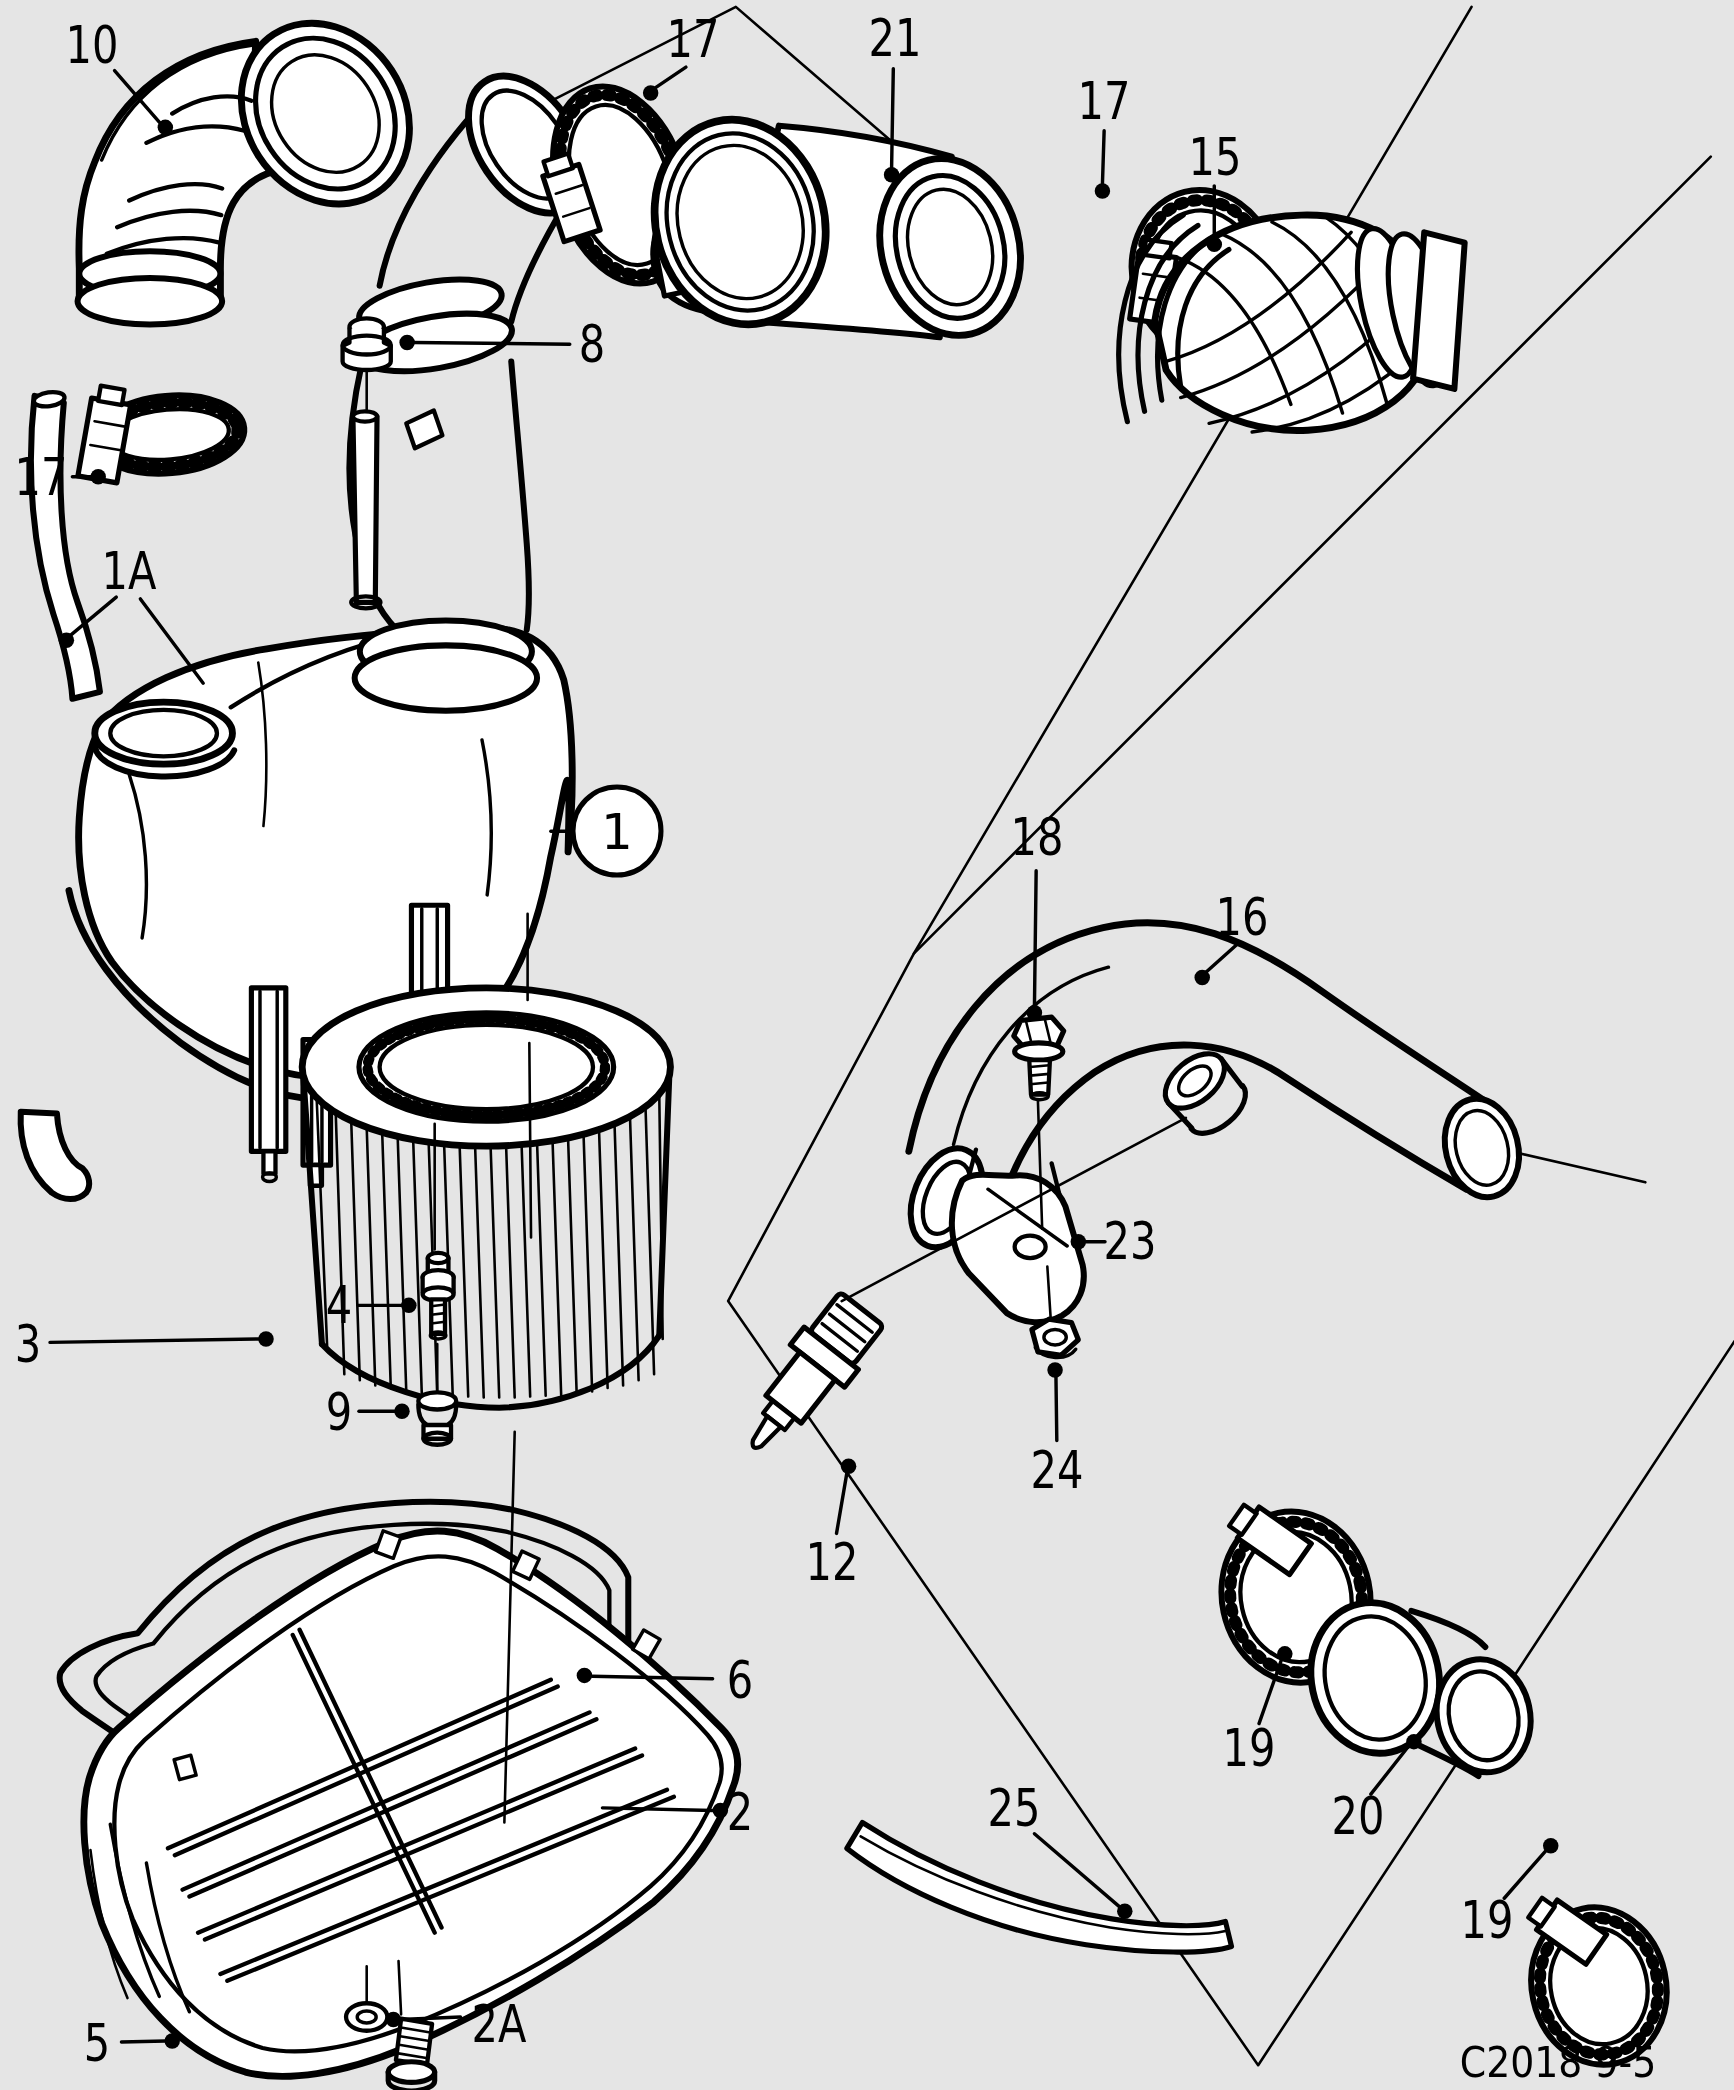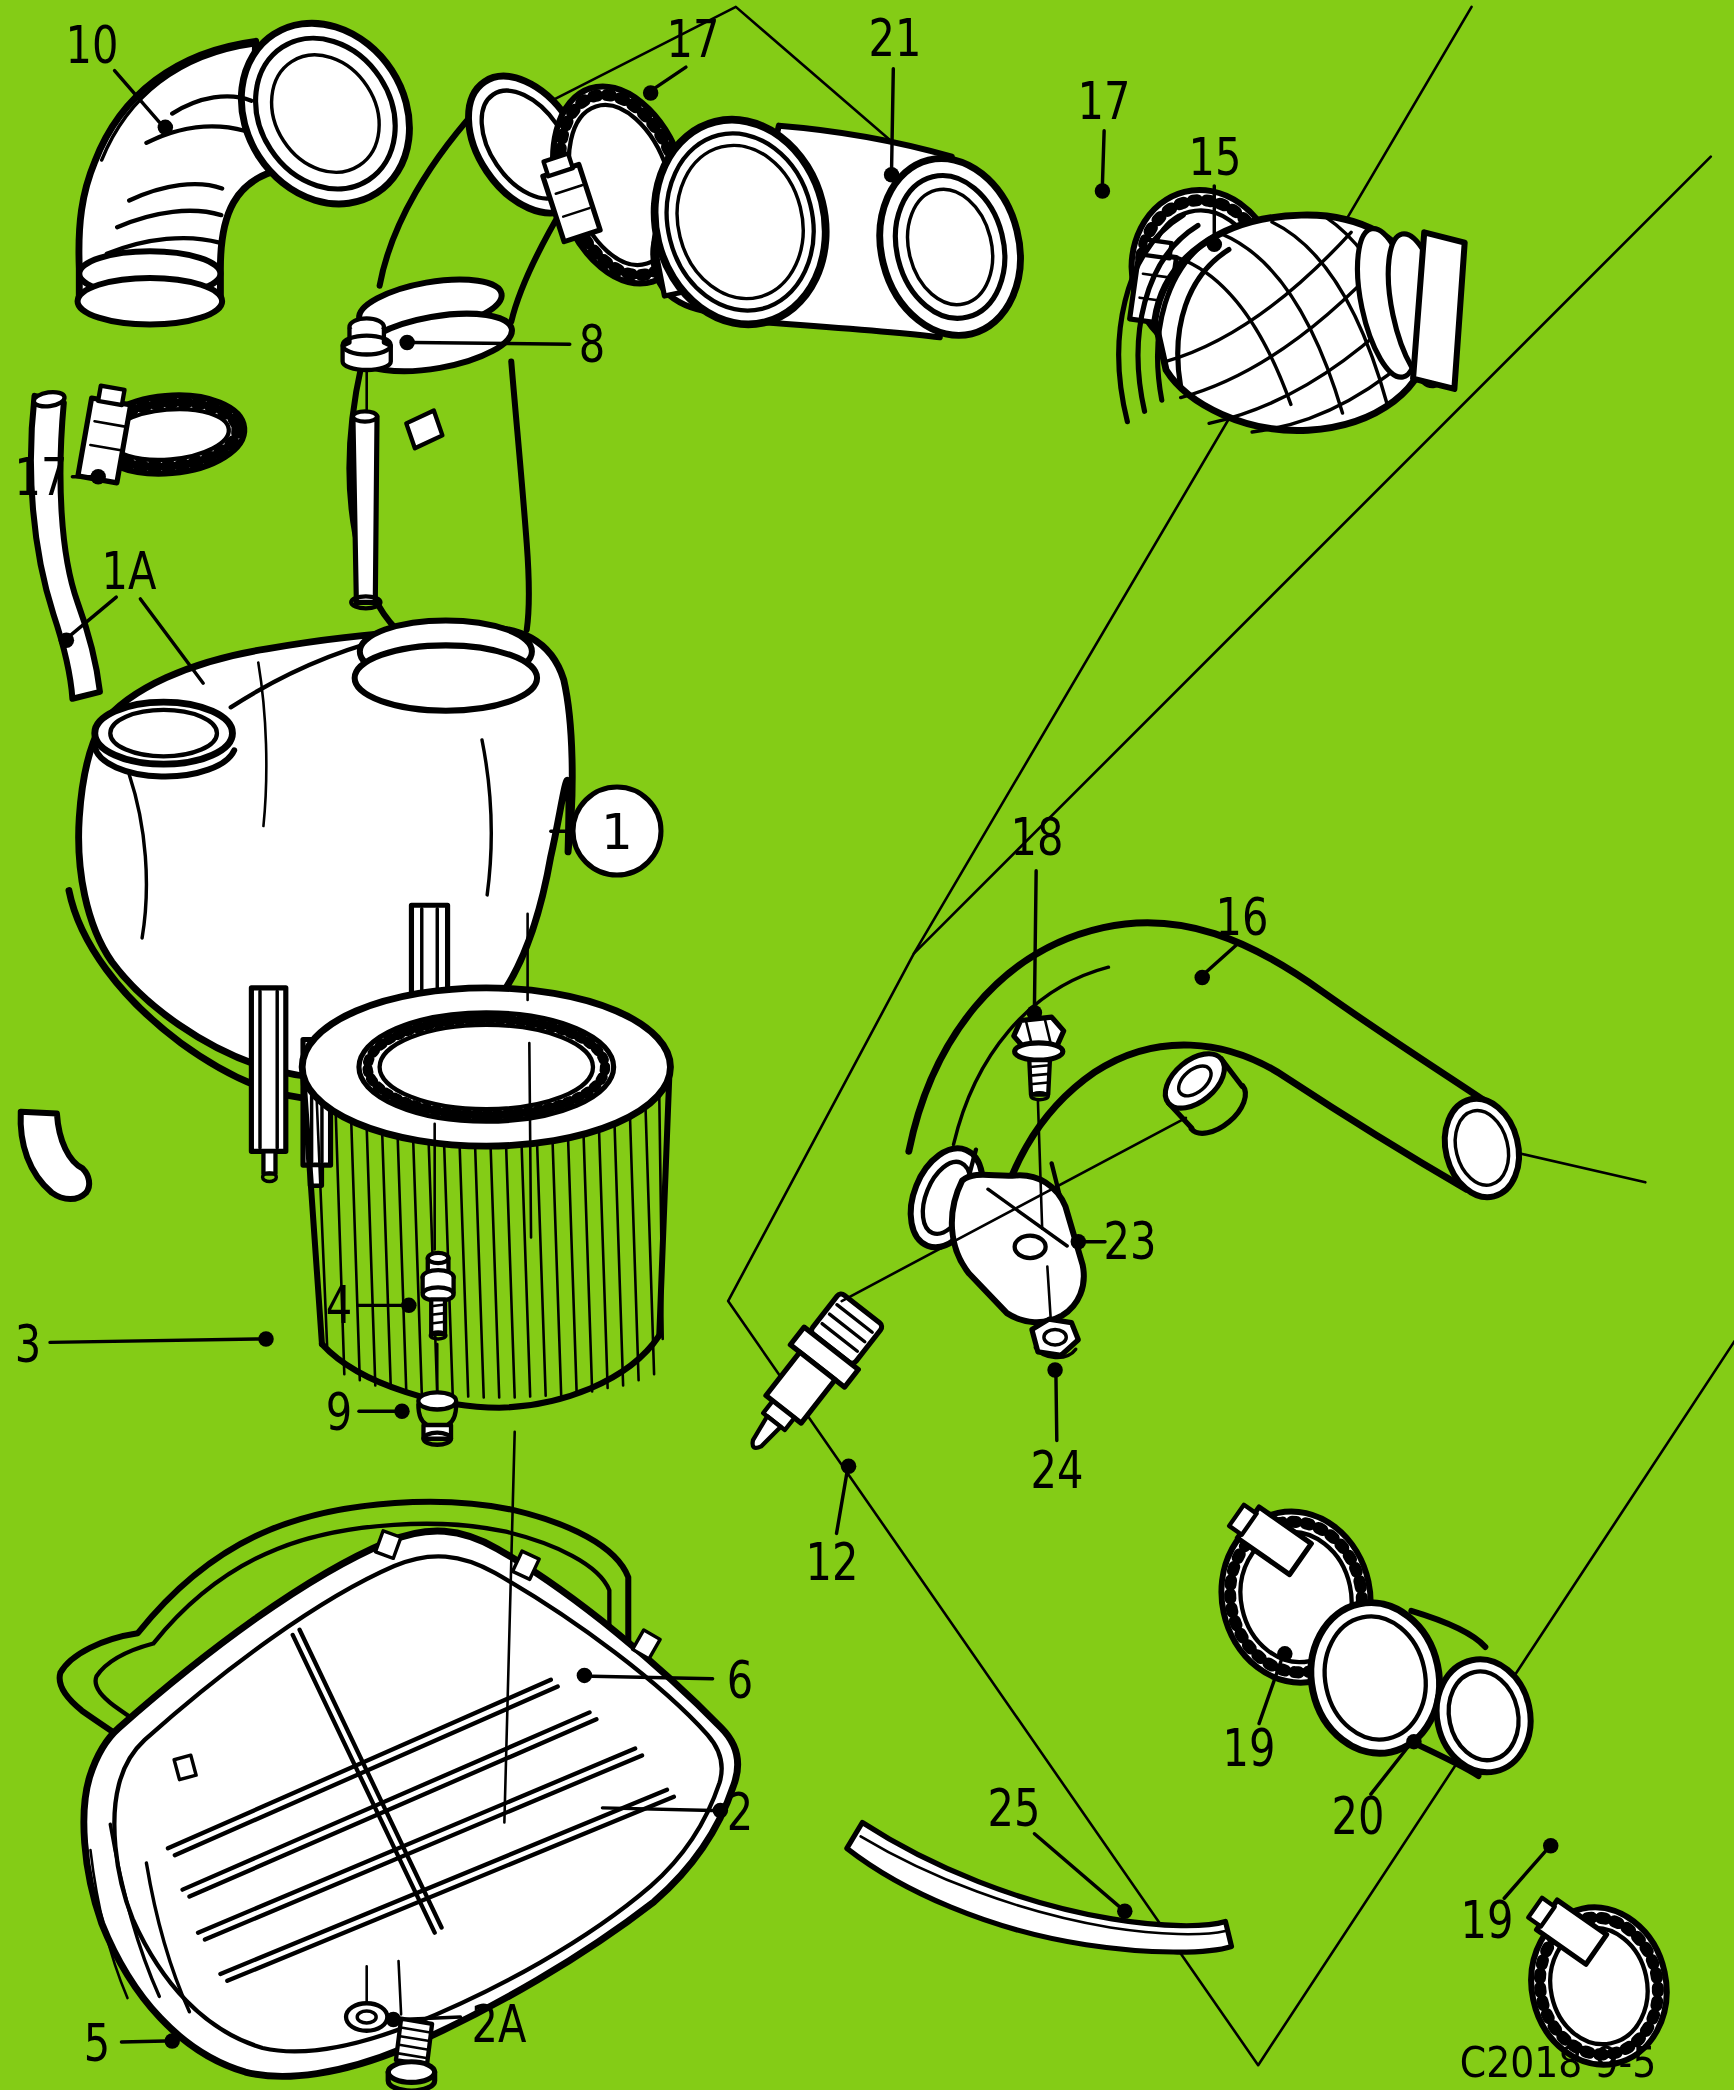--- a/index.html
+++ b/index.html
@@ -1,16 +1,16 @@
 <!DOCTYPE html>
 <html style="font-size:13.8px"><head>
 <meta charset="utf-8">
 <style>
   html,body{margin:0;padding:0;background:#fff;}
-  #stage{position:relative;width:1735px;height:2091px;background:#84cc16;overflow:hidden;
+  #stage{position:relative;width:1735px;height:2091px;background:#e5e5e5;overflow:hidden;
          font-family:"DejaVu Sans","Liberation Sans",sans-serif;}
   #art{position:absolute;left:0;top:0;}
   svg *{stroke:#000;fill:none;stroke-linecap:round;stroke-linejoin:round;}
   .w3{stroke-width:3}.w4{stroke-width:4}.w5{stroke-width:5}.w6{stroke-width:6}
   .w7{stroke-width:7}.w8{stroke-width:8}.w9{stroke-width:9}
   .f{fill:#fff}
   .dot{fill:#000;stroke:none}
   .tick{stroke-dasharray:5 11;stroke-width:14}
   .tick2{stroke-dasharray:4 8;stroke-width:12}
   .callout{position:absolute;transform:translate(-50%,-50%) scaleX(.8);

